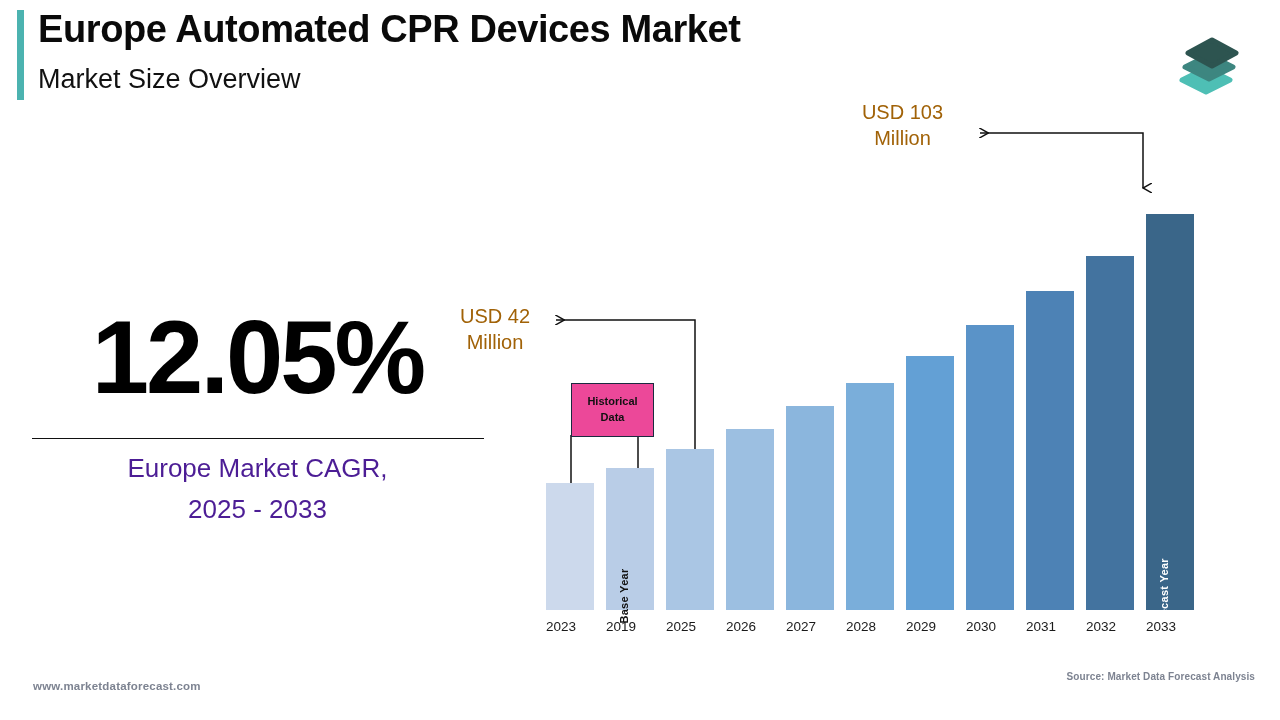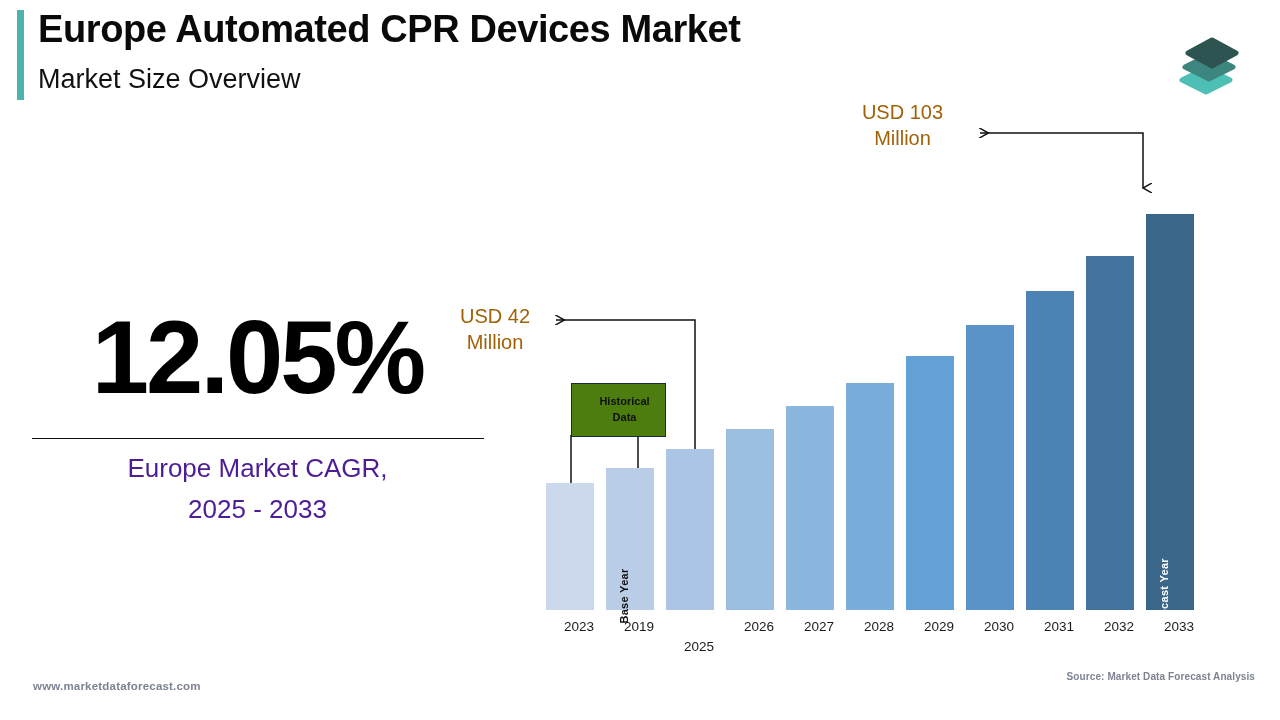--- a/index.html
+++ b/index.html
@@ -109,31 +109,30 @@
   }
 
   
   #historical-data-box {
     position: absolute;
     left: 571px;
     top: 383px;
     width: 81px;
     height: 52px;
     border: 1.4px solid #1b2a40;
-    background: #4d7c0f;
+    background: #ec4899;
     display: flex;
     flex-direction: column;
     align-items: center;
     justify-content: center;
     font-size: 11px;
     font-weight: bold;
     line-height: 1.45;
     color: #111111;
     text-align: center;
-    padding-left: 12px;
   }
 
   
   #bar-chart {
     position: absolute;
     left: 546px;
     top: 190px;
     width: 620px;
     height: 420px;
   }
@@ -166,21 +165,21 @@
   #x-axis-labels {
     position: absolute;
     left: 546px;
     top: 619px;
     width: 620px;
     height: 24px;
   }
   .x-tick {
     position: absolute;
     width: 48px;
-    text-align: right;
+    text-align: left;
     font-size: 13.5px;
     color: #1a1a1a;
   }
 
   
   #footer-website {
     position: absolute;
     left: 33px;
     top: 671px;
     font-size: 11.5px;
@@ -303,21 +302,21 @@
     </div>
     <div class="bar-column" style="left: 600px;">
       <div class="bar" style="height: 396px; background: rgb(58, 102, 137);">
         <span class="bar-inner-label light">Forecast Year</span>
       </div>
     </div>
   </div>
 <div id="x-axis-labels">
     <div class="x-tick" style="left: 0px;">2023</div>
     <div class="x-tick" style="left: 60px;">2019</div>
-    <div class="x-tick" style="left: 120px; margin-top: 20px;">2025</div>
+    <div class="x-tick" style="left: 120px;">2025</div>
     <div class="x-tick" style="left: 180px;">2026</div>
     <div class="x-tick" style="left: 240px;">2027</div>
     <div class="x-tick" style="left: 300px;">2028</div>
     <div class="x-tick" style="left: 360px;">2029</div>
     <div class="x-tick" style="left: 420px;">2030</div>
     <div class="x-tick" style="left: 480px;">2031</div>
     <div class="x-tick" style="left: 540px;">2032</div>
     <div class="x-tick" style="left: 600px;">2033</div>
   </div>
 

